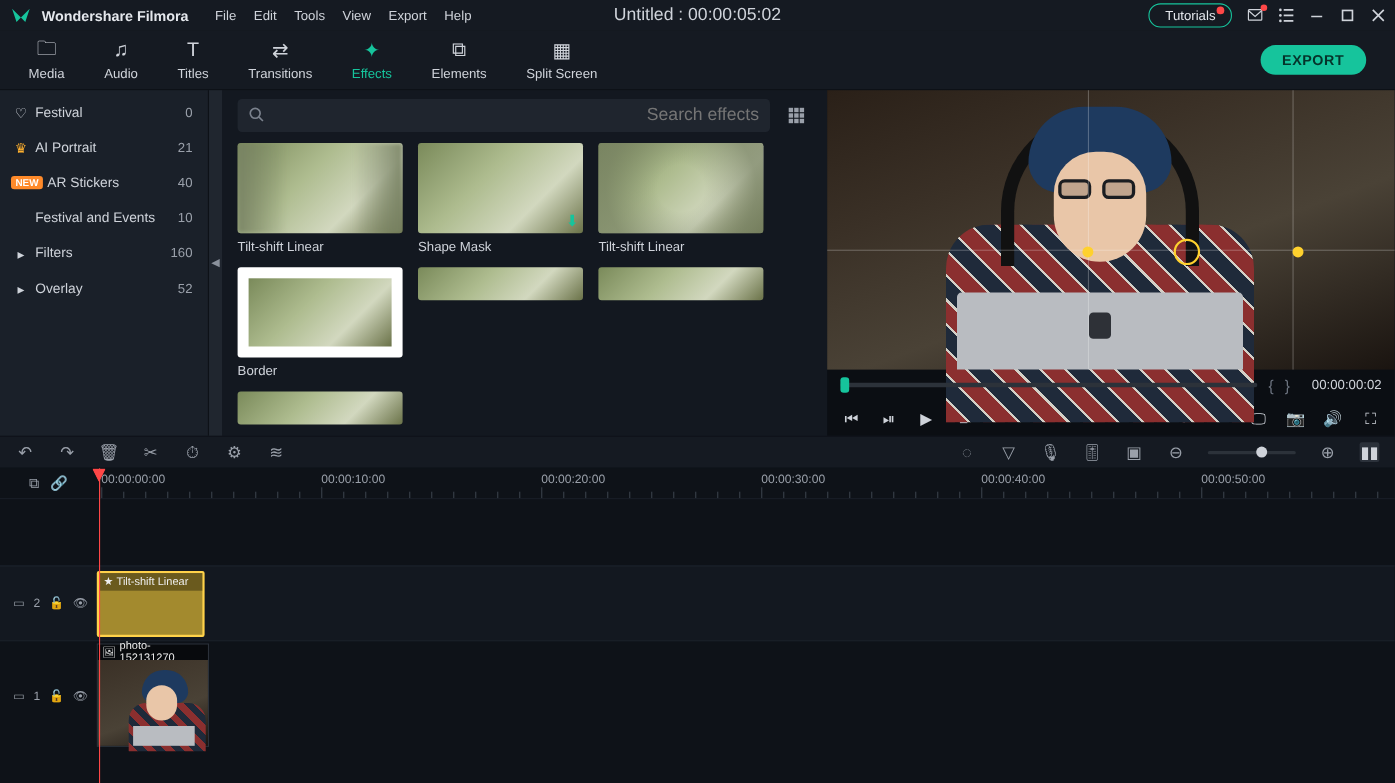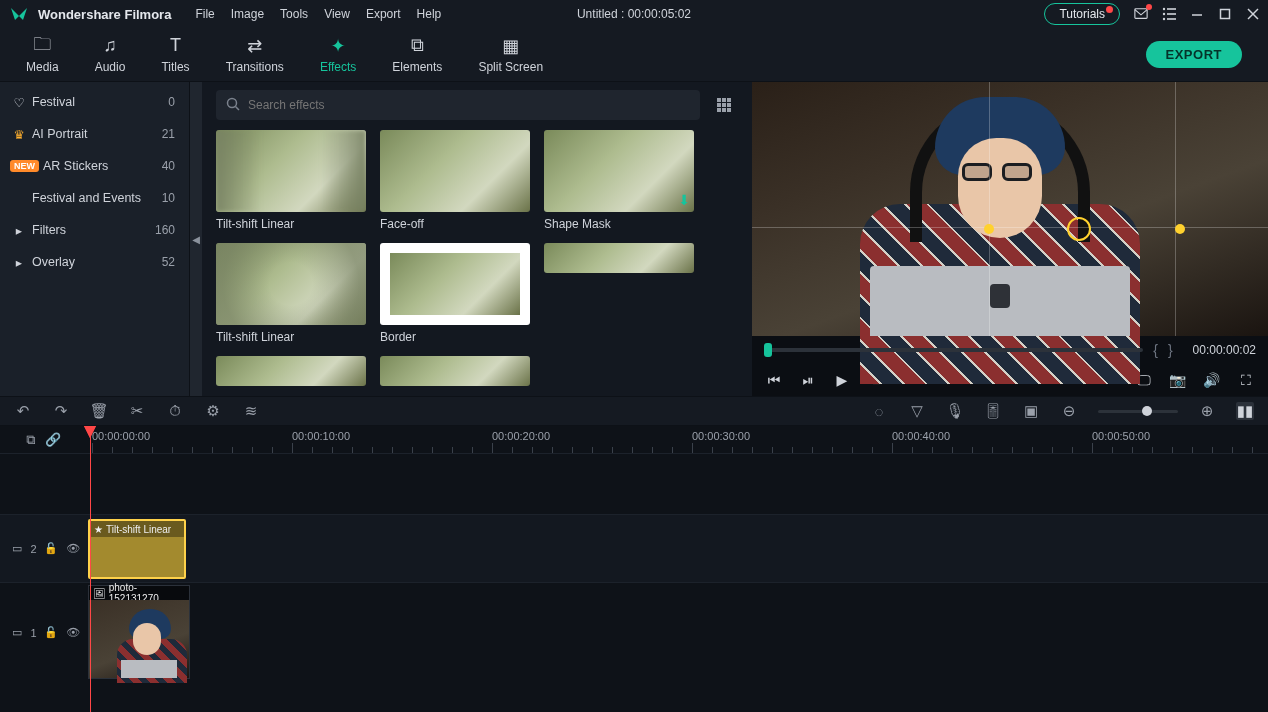--- a/index.html
+++ b/index.html
@@ -2,21 +2,21 @@
 <html><head>
 <meta charset="utf-8">
 <style>
 * { margin: 0; padding: 0; box-sizing: border-box; font-family: -apple-system, "Segoe UI", Arial, sans-serif; user-select: none; }
 body { background: #151a22; color: #cfd3da; font-size: 13px; width: 1268px; height: 712px; overflow: hidden; }
 .titlebar { height: 28px; display: flex; align-items: center; padding: 0 8px; background: #151a22; }
 .logo { width: 22px; height: 22px; margin-right: 8px; display: inline-flex; align-items: center; justify-content: center; }
 .app-name { font-weight: 600; color: #e4e7ec; margin-right: 24px; }
 .menu { display: flex; gap: 16px; }
 .menu span { color: #cfd3da; cursor: pointer; font-size: 12px; }
-.title-center { position: absolute; left: 50%; transform: translateX(-50%); font-size: 12px; color: #cfd3da; }
+.title-center { position: absolute; left: 50%; transform: translateX(-50%); font-size: 16px; color: #cfd3da; }
 .title-right { margin-left: auto; display: flex; align-items: center; gap: 14px; }
 .tutorials-btn { border: 1px solid #16c49c; border-radius: 14px; padding: 3px 14px; color: #e4e7ec; font-size: 12px; position: relative; }
 .tutorials-btn .dot { width: 7px; height: 7px; border-radius: 50%; background: #ff4747; position: absolute; top: 2px; right: 6px; }
 .win-btn { width: 14px; height: 14px; display: inline-flex; align-items: center; justify-content: center; color: #cfd3da; position: relative; }
 .win-btn .dot { width: 6px; height: 6px; border-radius:50%; background:#ff4747; position:absolute; top:-3px; right:-4px; }
 
 .toolbar { height: 54px; display: flex; align-items: center; background: #151a22; border-bottom: 1px solid #0d1117; padding: 0 8px; }
 .tool-tab { display: flex; flex-direction: column; align-items: center; gap: 4px; padding: 4px 18px; color: #cfd3da; cursor: pointer; font-size: 12px; }
 .tool-tab.active { color: #16c49c; }
 .tool-tab .icon { font-size: 18px; height: 20px; display:flex; align-items:center; }
@@ -27,21 +27,21 @@
 .side-item { display: flex; align-items: center; height: 32px; padding: 0 14px 0 16px; font-size: 12.5px; color: #cfd3da; cursor: pointer; }
 .side-item .pre-icon { width: 18px; display:inline-flex; justify-content:center; margin-left:-6px; margin-right:4px; }
 .side-item .cnt { margin-left: auto; color: #9aa0aa; font-size:12px; }
 .badge-new { background:#ff8a2a; color:#fff; font-size:9px; padding:1px 4px; border-radius:3px; margin-left:-6px; margin-right:4px; font-weight:600;}
 .badge-hot { background:#ff3b3b; color:#fff; font-size:9px; padding:1px 4px; border-radius:3px; margin-left:-6px; margin-right:4px; font-weight:600;}
 .collapse-handle { width: 12px; background:#20262f; display:flex; align-items:center; justify-content:center; color:#8a919c; cursor:pointer; font-size:10px; }
 
 .effects-panel { flex: 1; background: #131820; padding: 8px 14px; overflow:hidden; min-width:0; }
 .search-row { display:flex; align-items:center; gap:10px; margin-bottom:10px;}
 .search-box { flex:1; background:#1f252e; border-radius:4px; height:30px; display:flex; align-items:center; padding:0 10px; color:#7b828d;}
-.search-box input { background:transparent; border:none; color:#cfd3da; outline:none; flex:1; margin-left:8px; font-size:12px; }
+.search-box input { background:transparent; border:none; color:#cfd3da; outline:none; flex:1; margin-left:8px; font-size:16px;text-align:right; }
 .grid-toggle { width:28px; height:28px; display:flex; align-items:center; justify-content:center; color:#9aa0aa; cursor:pointer;}
 .effects-grid { display:grid; grid-template-columns: repeat(3, 150px); gap: 12px 14px; }
 .effect-card { width:150px; }
 .effect-thumb { width:150px; height:82px; border-radius:3px; background:linear-gradient(135deg,#7a8a5a,#aebc8f 40%,#d2d8bf 70%,#6a7248); position:relative; overflow:hidden; }
 .effect-thumb.border { background:#fff; padding:10px; }
 .effect-thumb.border::after { content:''; position:absolute; inset:10px; background:linear-gradient(135deg,#7a8a5a,#aebc8f 40%,#d2d8bf 70%,#6a7248); }
 .effect-thumb.mask::after { content:''; position:absolute; inset:0; background:radial-gradient(ellipse 60% 55% at center, transparent 60%, #0b0e13 90%); }
 .effect-thumb.blur-lr::before { content:''; position:absolute; inset:0; background:linear-gradient(90deg, rgba(120,130,100,0.9), transparent 30%, transparent 70%, rgba(120,130,100,0.9)); filter:blur(2px); }
 .effect-thumb.blur-radial::before { content:''; position:absolute; inset:0; background:radial-gradient(circle, transparent 25%, rgba(120,130,100,0.7) 80%); }
 .dl-badge { position:absolute; bottom:4px; right:4px; color:#16c49c; font-size:14px; }
@@ -110,21 +110,21 @@
 
 <div class="titlebar">
   <span class="logo">
     <svg width="20" height="20" viewBox="0 0 20 20">
         <path d="M2 4 L10 12 L18 4 L14 16 L10 12 L6 16 Z" fill="#16c49c"></path>
       </svg>
   </span>
   <span class="app-name">Wondershare Filmora</span>
   <div class="menu">
     <span>File</span>
-    <span>Image</span>
+    <span>Edit</span>
     <span>Tools</span>
     <span>View</span>
     <span>Export</span>
     <span>Help</span>
   </div>
   <div class="title-center">Untitled : 00:00:05:02</div>
   <div class="title-right">
     <div class="tutorials-btn">
       <span>Tutorials</span>
       <span class="dot"></span>
@@ -255,24 +255,20 @@
             <rect x="1" y="11" width="4" height="4"></rect>
             <rect x="6" y="11" width="4" height="4"></rect>
             <rect x="11" y="11" width="4" height="4"></rect>
           </svg>
       </div>
     </div>
     <div class="effects-grid">
       <div class="effect-card">
           <div class="effect-thumb blur-lr"></div>
           <div class="effect-label">Tilt-shift Linear</div>
-        </div>
-      <div class="effect-card">
-          <div class="effect-thumb"></div>
-          <div class="effect-label">Face-off</div>
         </div>
       <div class="effect-card">
           <div class="effect-thumb">
             <span class="dl-badge">⬇</span>
           </div>
           <div class="effect-label">Shape Mask</div>
         </div>
       <div class="effect-card">
           <div class="effect-thumb blur-radial"></div>
           <div class="effect-label">Tilt-shift Linear</div>

